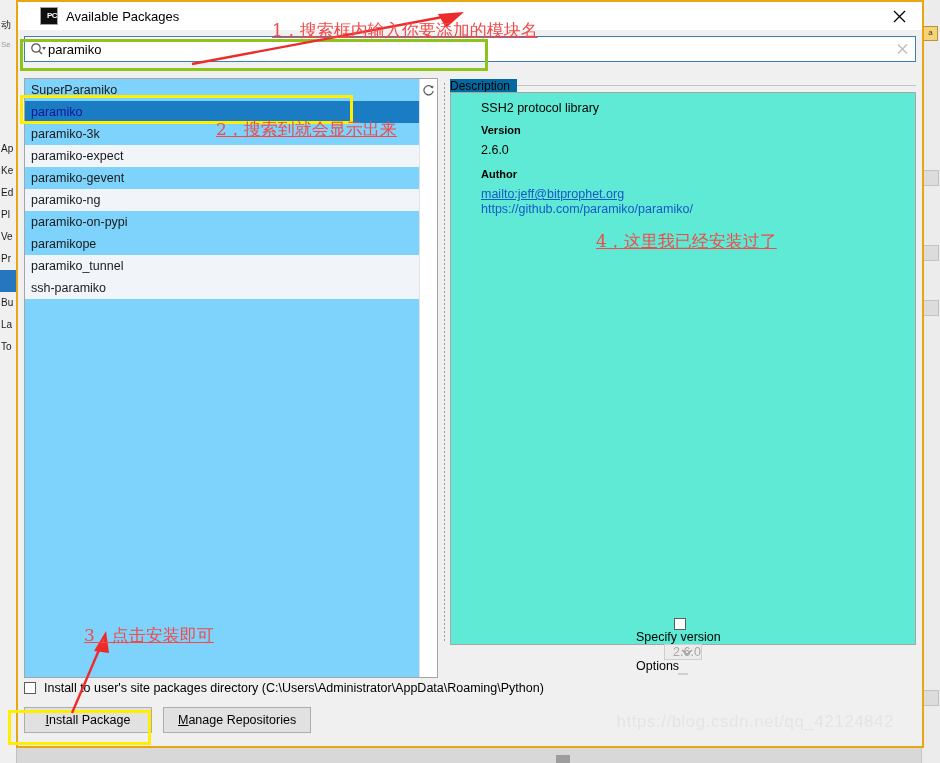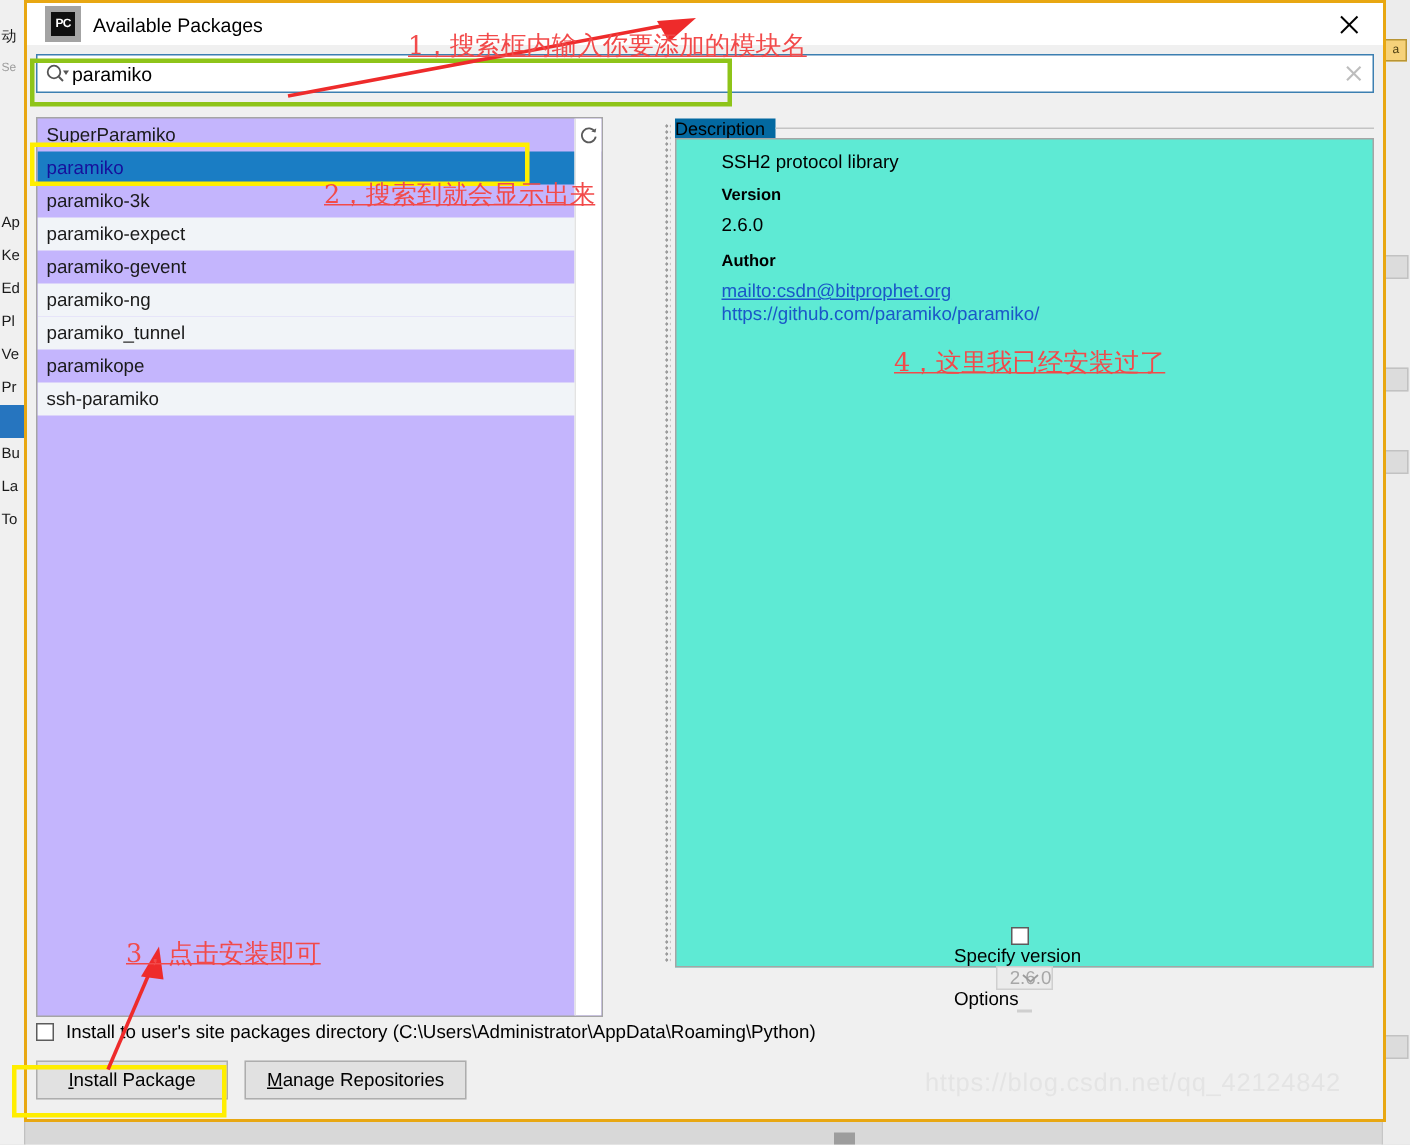--- a/index.html
+++ b/index.html
@@ -41,23 +41,23 @@
     background:#f0f0f0;
     border:2px solid #e8a712;
     box-sizing:border-box;
     overflow:hidden;
   }
   #titlebar{
     height:28px;background:#ffffff;position:relative;
     display:flex;align-items:center;
   }
   #pc-icon{
-    width:16px;height:16px;margin-left:12px;margin-right:8px;
-    background:#0f0f0f;border:4px solid #a3a3a3;
-    color:#fff;font-size:8px;font-weight:bold;line-height:15px;text-align:center;
+    width:16px;height:16px;margin-left:22px;margin-right:8px;
+    background:#0f0f0f;border:1px solid #a3a3a3;
+    color:#fff;font-size:8px;font-weight:bold;line-height:15px;text-align:right;
     letter-spacing:-0.5px;
   }
   #win-title{font-size:13px;color:#000;}
   #close-btn{
     position:absolute;right:0;top:0;width:46px;height:28px;
     display:flex;align-items:center;justify-content:center;cursor:default;
   }
   #close-btn svg{display:block;}
   
   #search-row{padding:6px 6px 0 6px;}
@@ -69,22 +69,22 @@
   #search-value{font-size:13px;color:#000;}
   #search-clear{
     position:absolute;right:6px;top:50%;transform:translateY(-50%);
     width:13px;height:13px;display:flex;align-items:center;justify-content:center;
   }
   
   #body-split{
     position:absolute;left:6px;top:76px;right:6px;bottom:0;
   }
   #left-pane{
-    position:absolute;left:0;top:0;width:378px;bottom:68px;
-    background:#c4b5fd;border:1px solid #a5a5a5;box-sizing:border-box;overflow:hidden;padding-left:32px;
+    position:absolute;left:0;top:0;width:414px;bottom:68px;
+    background:#7dd3fc;border:1px solid #a5a5a5;box-sizing:border-box;overflow:hidden;padding-left:32px;
   }
   #pkg-list{position:absolute;left:0;top:0;right:17px;bottom:0;overflow:hidden;}
   .pkg-row{
     height:22px;line-height:22px;padding-left:6px;font-size:12.5px;color:#1a1a1a;
     white-space:nowrap;overflow:hidden;box-sizing:border-box;
   }
   .pkg-row.alt{background:#f1f4f8;}
   .pkg-row.selected{background:#1a7dc4;color:#16109c;}
   #list-scroll{
     position:absolute;right:0;top:0;width:17px;bottom:0;background:#fff;
@@ -236,22 +236,23 @@
   <div id="body-split">
 
     <div id="left-pane">
       <div id="pkg-list">
           <div class="pkg-row">SuperParamiko</div>
           <div class="pkg-row selected">paramiko</div>
           <div class="pkg-row">paramiko-3k</div>
           <div class="pkg-row alt">paramiko-expect</div>
           <div class="pkg-row">paramiko-gevent</div>
           <div class="pkg-row alt">paramiko-ng</div>
+          <div class="pkg-row">paramiko-on-pypi</div>
+          <div class="pkg-row">paramikope</div>
           <div class="pkg-row alt">paramiko_tunnel</div>
-          <div class="pkg-row">paramikope</div>
           <div class="pkg-row alt">ssh-paramiko</div>
         </div>
       <div id="list-scroll">
         <div id="refresh-btn">
           <svg width="13" height="13" viewBox="0 0 14 14">
             <path d="M11.4 4.2 A5 5 0 1 0 12 7.6" fill="none" stroke="#5a5a5a" stroke-width="1.3"></path>
             <path d="M12.4 1.6 l-0.6 3.1 l-3.0 -0.8 z" fill="#5a5a5a"></path>
           </svg>
         </div>
       </div>
@@ -265,21 +266,21 @@
       <div id="desc-group">
         <div id="desc-legend">
           <span class="lbl">Description</span>
           <span class="ln"></span>
         </div>
         <div id="desc-box">
           <p class="d-summary">SSH2 protocol library</p>
           <p class="d-head">Version</p>
           <p class="d-val">2.6.0</p>
           <p class="d-head">Author</p>
-          <a class="d-link" href="#">mailto:csdn@bitprophet.org</a>
+          <a class="d-link" href="#">mailto:jeff@bitprophet.org</a>
           <a class="d-link last" href="#">https://github.com/paramiko/paramiko/</a>
         </div>
       </div>
 
       <div id="opt-rows">
         <div class="opt-row">
           <span class="cbx"></span>
           <span class="opt-label">Specify version</span>
           <span class="opt-input">
             <span class="val">2.6.0</span>

